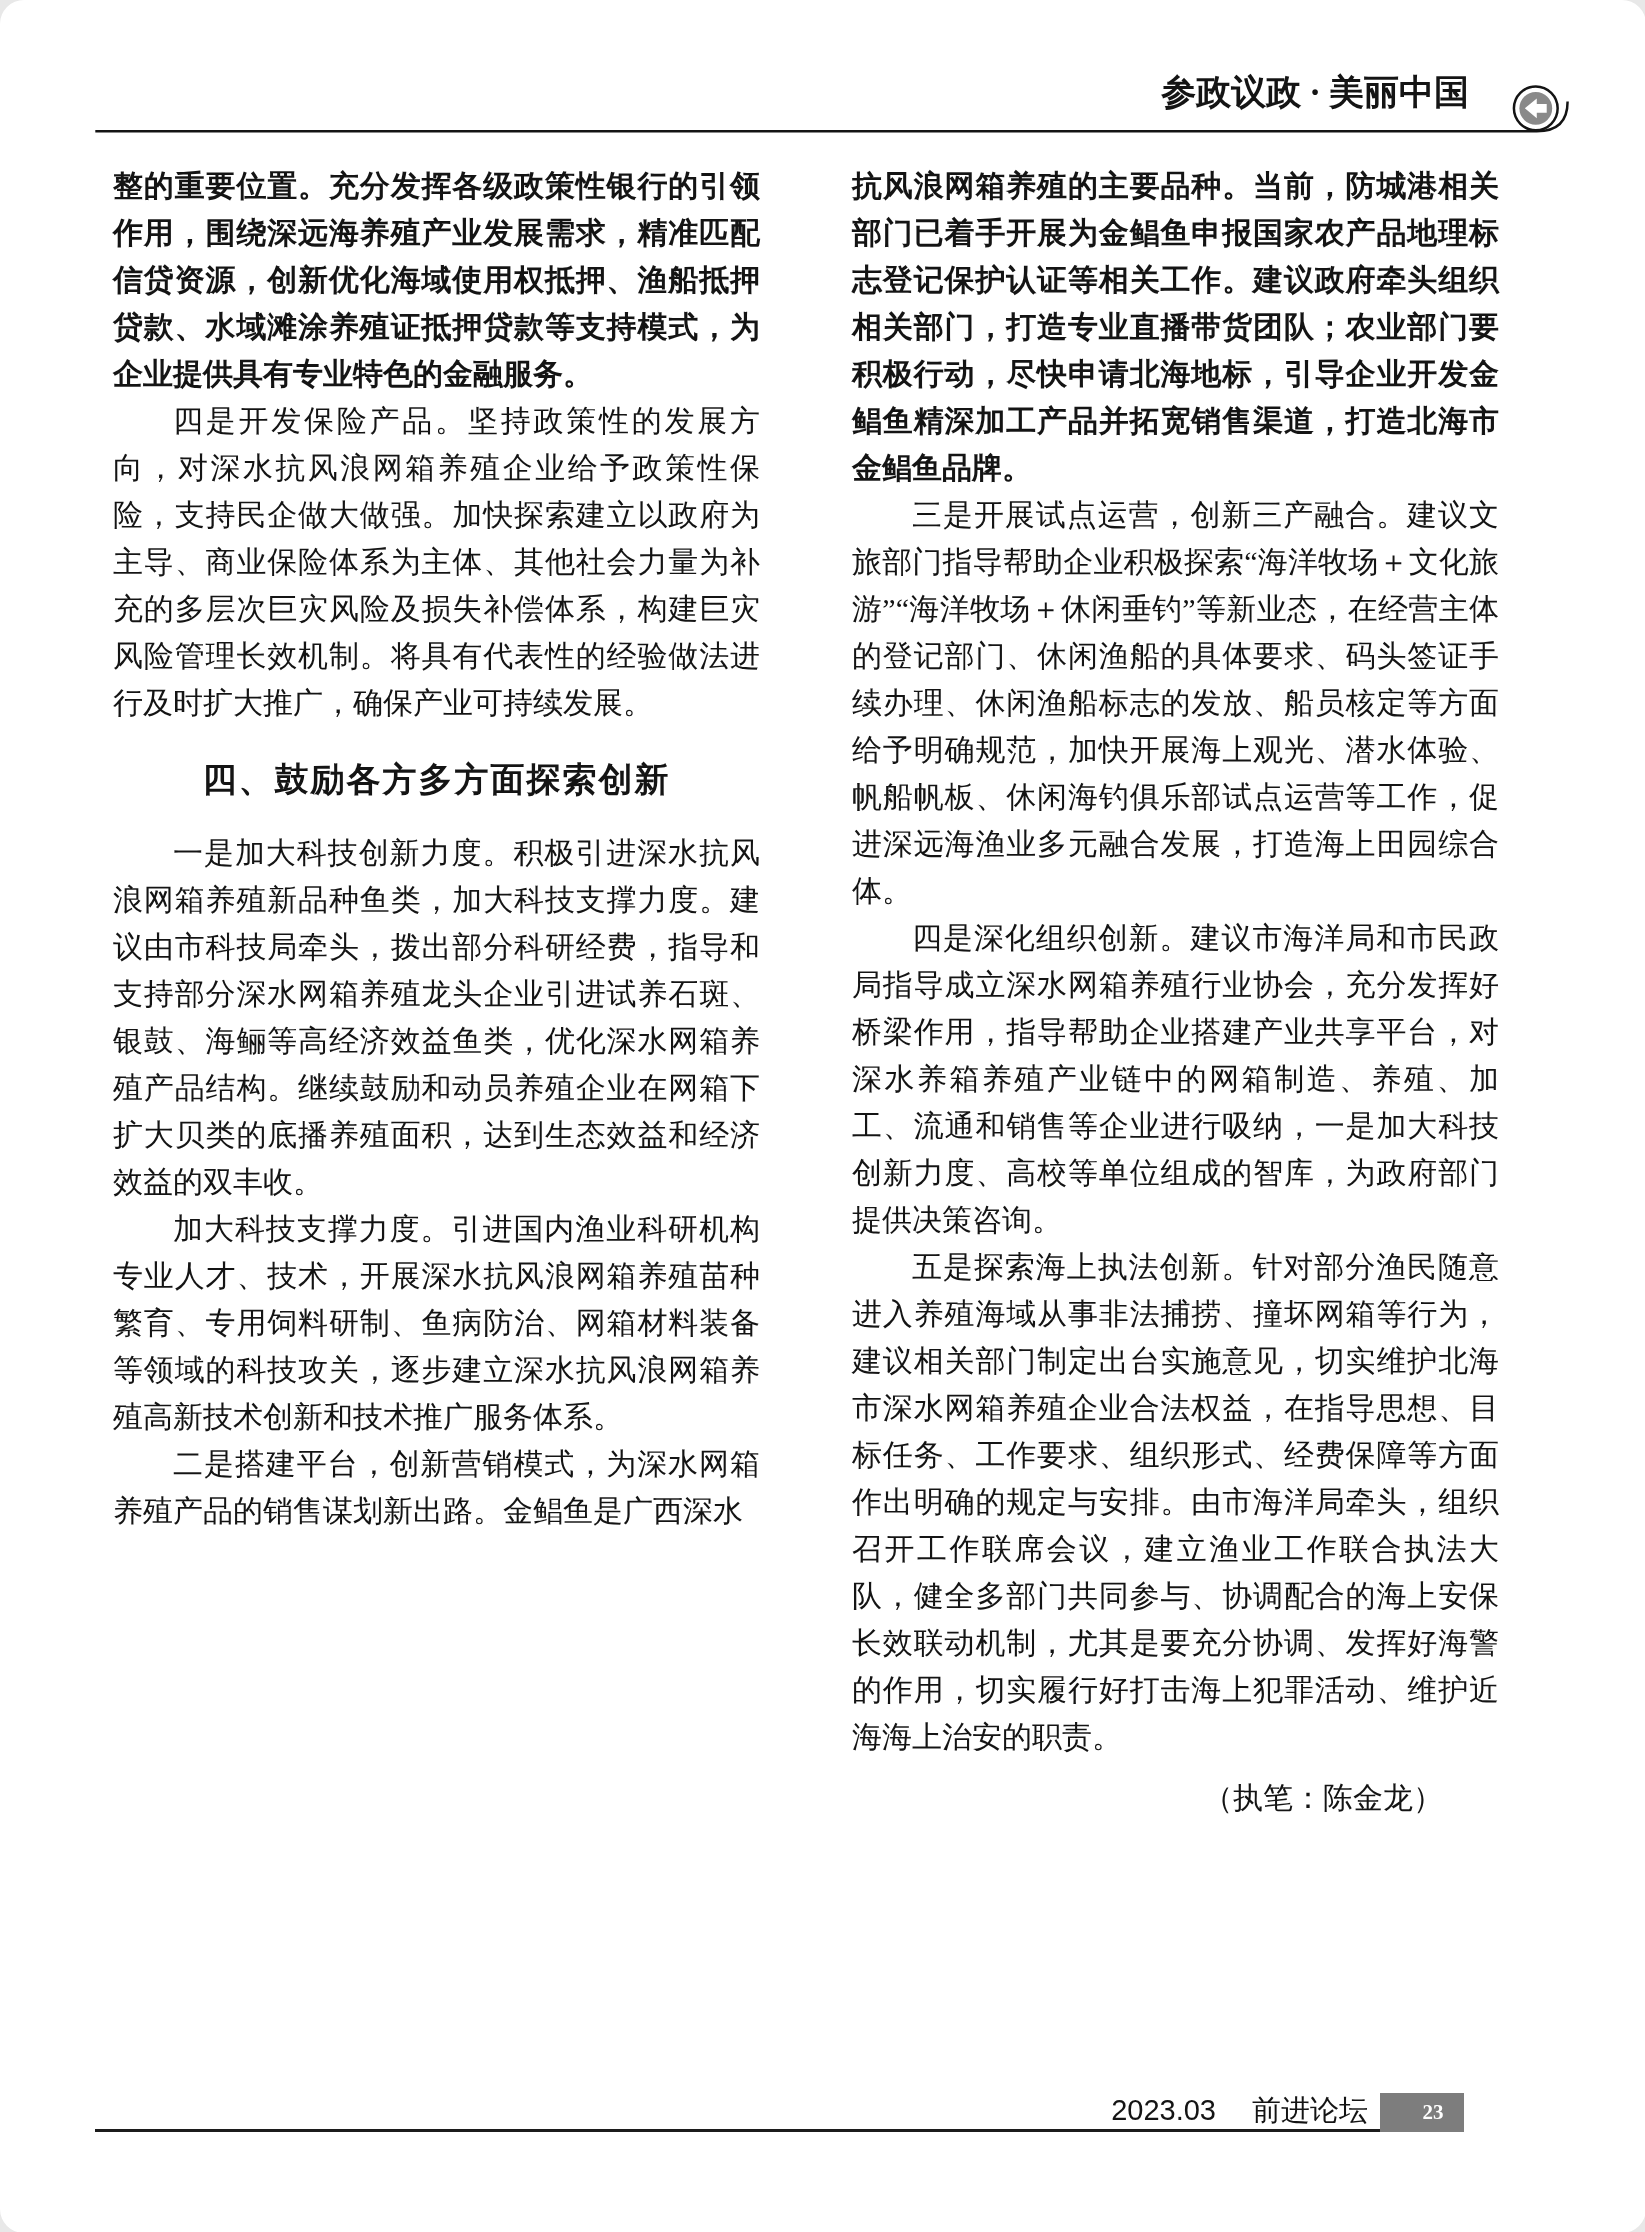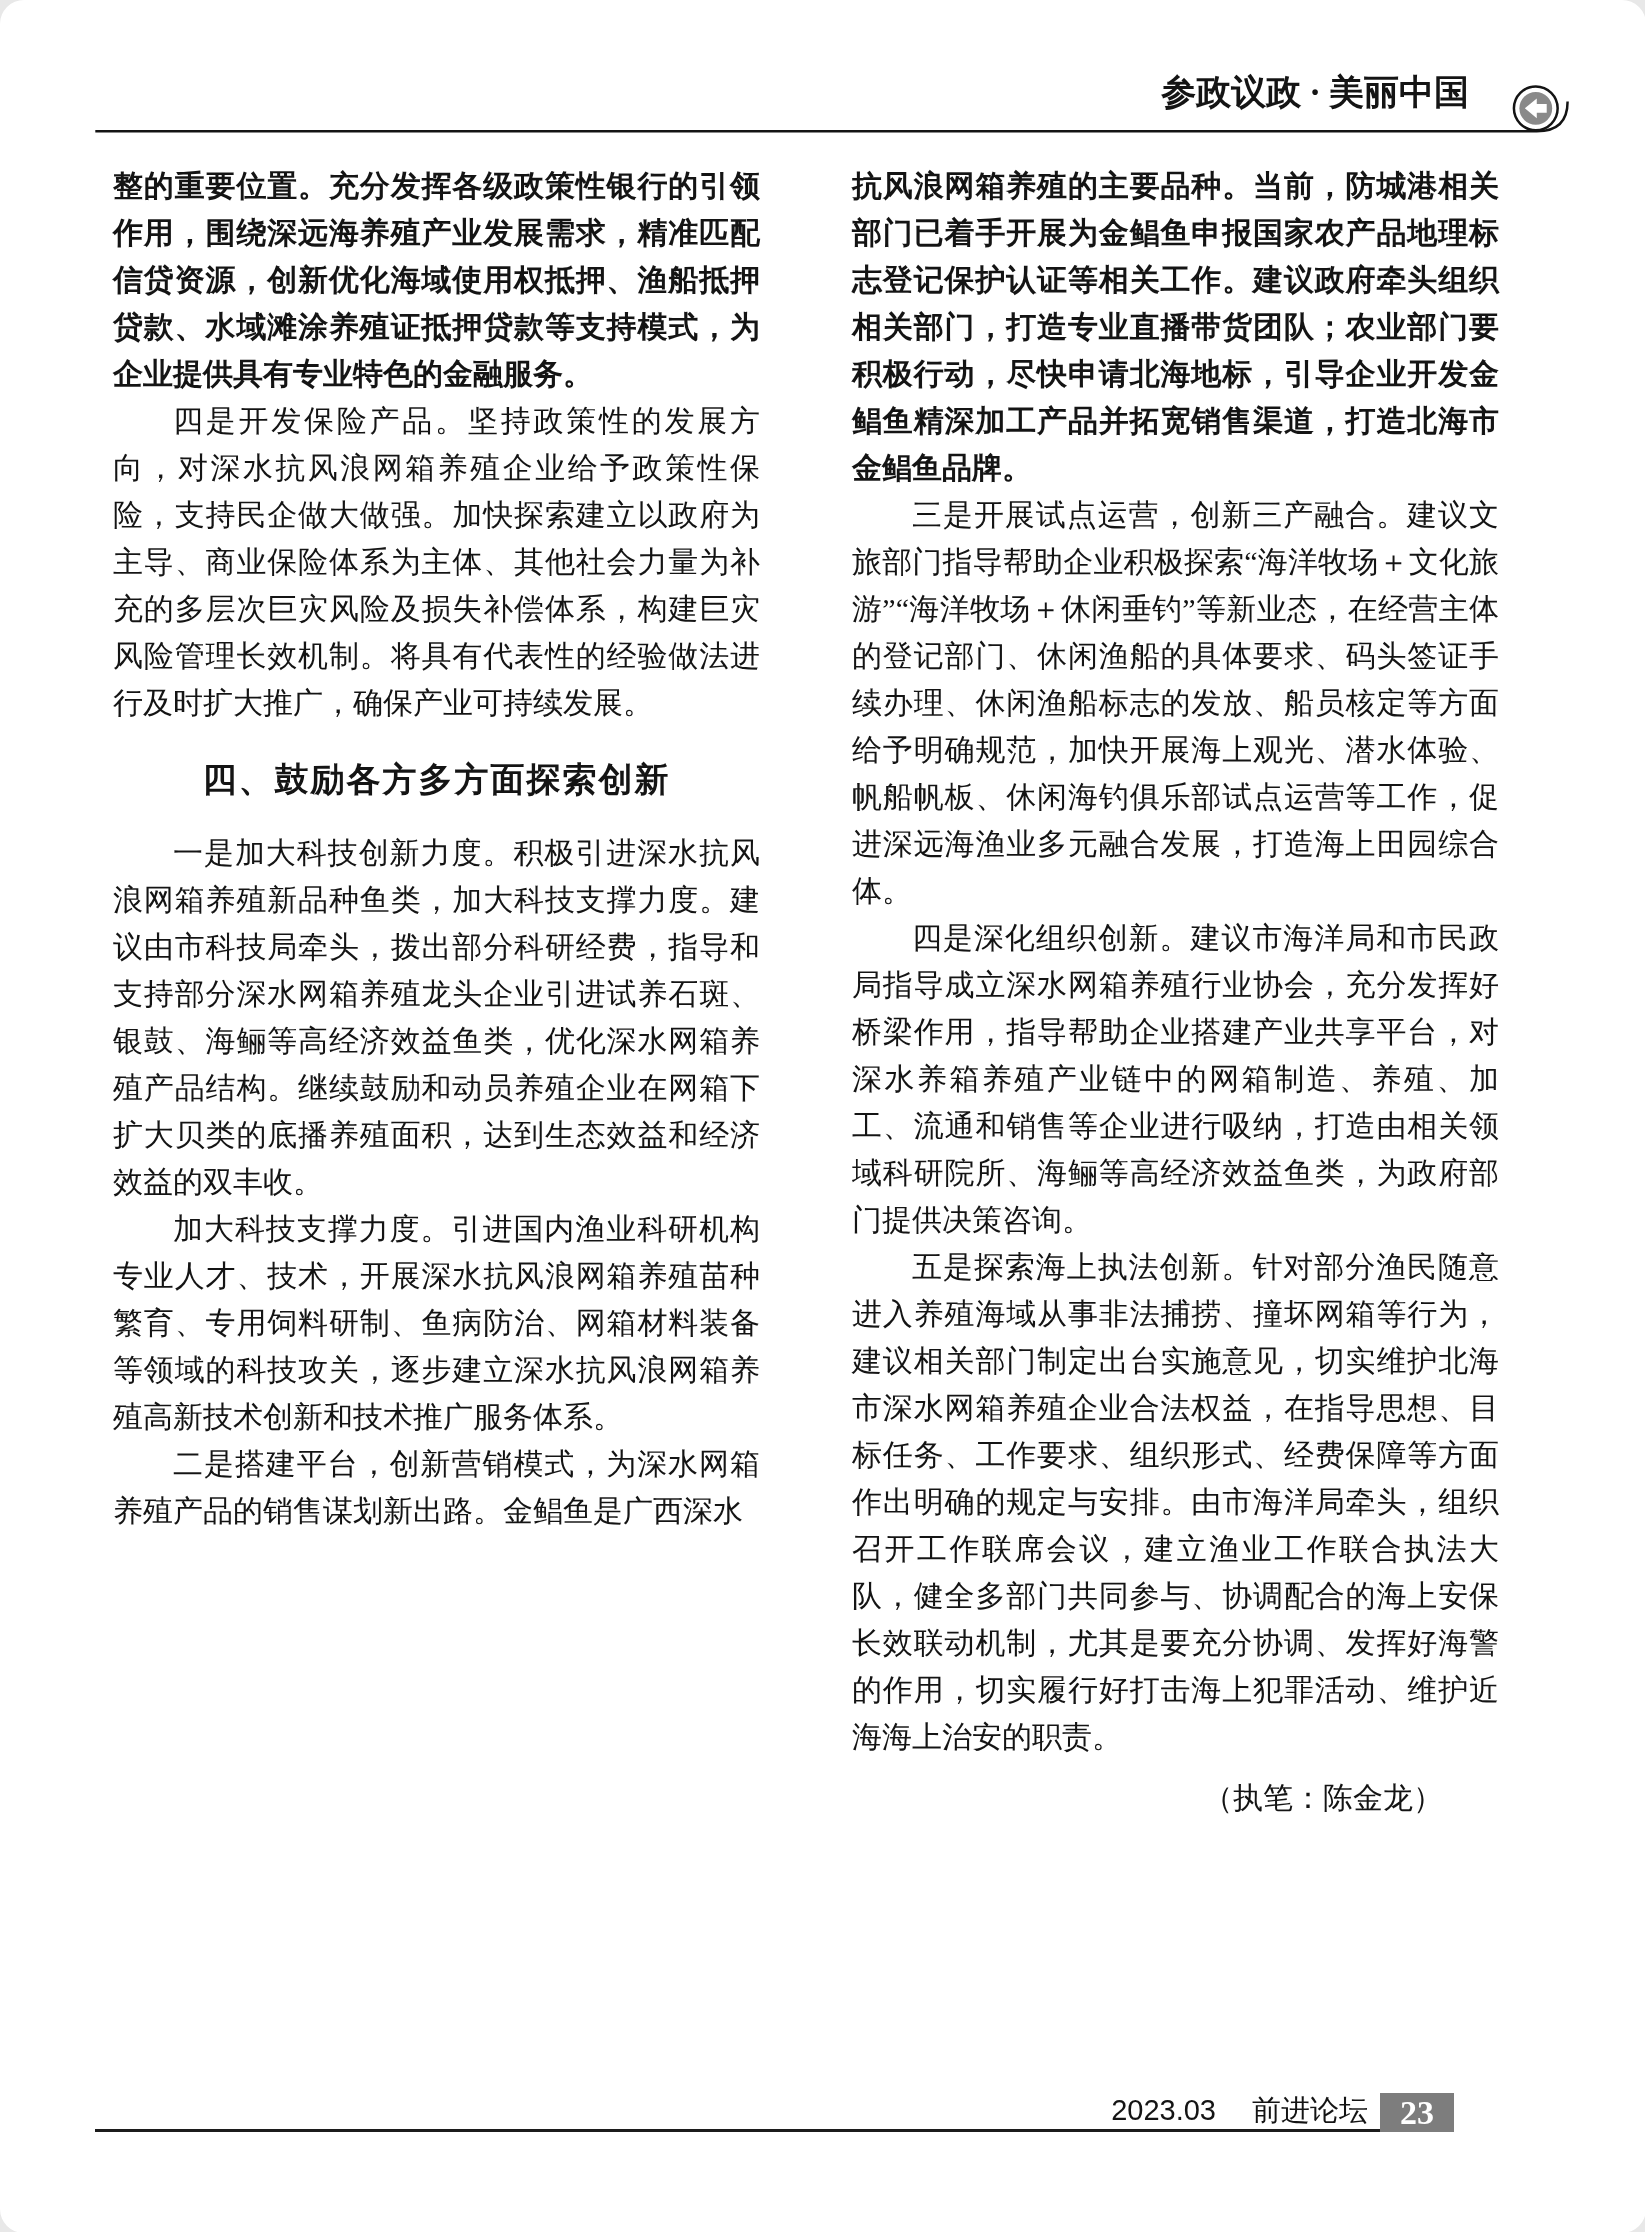--- a/index.html
+++ b/index.html
@@ -52,25 +52,26 @@
     background:#1c1c1c;
   }
   .footer-meta{
     position:absolute;top:2091px;left:995px;width:373px;
     display:flex;justify-content:flex-end;align-items:baseline;gap:36px;
     font-size:29px;line-height:38px;white-space:nowrap;
   }
   .footer-meta .issue{font-family:"Liberation Sans","DejaVu Sans",sans-serif;}
   .footer-meta .journal{font-family:Liberation Serif, serif;}
   .page-box{
-    position:absolute;top:2093px;left:1380px;width:74px;height:39px;
+    position:absolute;top:2093px;left:1380px;width:62px;height:39px;
     background:#7d7d7d;color:#ffffff;
     display:flex;align-items:center;justify-content:center;
-    font-size:34px;font-weight:700;
+    font-size:21px;font-weight:700;
     font-family:"Liberation Serif","DejaVu Serif",serif;
+    padding-left:22px;
   }
 </style>
 </head>
 <body>
 
 <div class="page">
 
   <div class="section-label">
     <span class="script">参政议政</span><span class="dot">·</span><span class="bold">美丽中国</span>
   </div>
@@ -87,21 +88,21 @@
     <p>四是开发保险产品。坚持政策性的发展方向，对深水抗风浪网箱养殖企业给予政策性保险，支持民企做大做强。加快探索建立以政府为主导、商业保险体系为主体、其他社会力量为补充的多层次巨灾风险及损失补偿体系，构建巨灾风险管理长效机制。将具有代表性的经验做法进行及时扩大推广，确保产业可持续发展。</p>
     <h2 class="section-heading">四、鼓励各方多方面探索创新</h2>
     <p>一是加大科技创新力度。积极引进深水抗风浪网箱养殖新品种鱼类，加大科技支撑力度。建议由市科技局牵头，拨出部分科研经费，指导和支持部分深水网箱养殖龙头企业引进试养石斑、银鼓、海鲡等高经济效益鱼类，优化深水网箱养殖产品结构。继续鼓励和动员养殖企业在网箱下扩大贝类的底播养殖面积，达到生态效益和经济效益的双丰收。</p>
     <p>加大科技支撑力度。引进国内渔业科研机构专业人才、技术，开展深水抗风浪网箱养殖苗种繁育、专用饲料研制、鱼病防治、网箱材料装备等领域的科技攻关，逐步建立深水抗风浪网箱养殖高新技术创新和技术推广服务体系。</p>
     <p>二是搭建平台，创新营销模式，为深水网箱养殖产品的销售谋划新出路。金鲳鱼是广西深水</p>
   </section>
 
   <section class="col col-right">
     <p class="noindent">抗风浪网箱养殖的主要品种。当前，防城港相关部门已着手开展为金鲳鱼申报国家农产品地理标志登记保护认证等相关工作。建议政府牵头组织相关部门，打造专业直播带货团队；农业部门要积极行动，尽快申请北海地标，引导企业开发金鲳鱼精深加工产品并拓宽销售渠道，打造北海市金鲳鱼品牌。</p>
     <p>三是开展试点运营，创新三产融合。建议文旅部门指导帮助企业积极探索“海洋牧场＋文化旅游”“海洋牧场＋休闲垂钓”等新业态，在经营主体的登记部门、休闲渔船的具体要求、码头签证手续办理、休闲渔船标志的发放、船员核定等方面给予明确规范，加快开展海上观光、潜水体验、帆船帆板、休闲海钓俱乐部试点运营等工作，促进深远海渔业多元融合发展，打造海上田园综合体。</p>
-    <p>四是深化组织创新。建议市海洋局和市民政局指导成立深水网箱养殖行业协会，充分发挥好桥梁作用，指导帮助企业搭建产业共享平台，对深水养箱养殖产业链中的网箱制造、养殖、加工、流通和销售等企业进行吸纳，打造由相关领域科研院所、海鲡等高经济效益鱼类，为政府部门提供决策咨询。</p>
+    <p>四是深化组织创新。建议市海洋局和市民政局指导成立深水网箱养殖行业协会，充分发挥好桥梁作用，指导帮助企业搭建产业共享平台，对深水养箱养殖产业链中的网箱制造、养殖、加工、流通和销售等企业进行吸纳，一是加大科技创新力度、高校等单位组成的智库，为政府部门提供决策咨询。</p>
     <p>五是探索海上执法创新。针对部分渔民随意进入养殖海域从事非法捕捞、撞坏网箱等行为，建议相关部门制定出台实施意见，切实维护北海市深水网箱养殖企业合法权益，在指导思想、目标任务、工作要求、组织形式、经费保障等方面作出明确的规定与安排。由市海洋局牵头，组织召开工作联席会议，建立渔业工作联合执法大队，健全多部门共同参与、协调配合的海上安保长效联动机制，尤其是要充分协调、发挥好海警的作用，切实履行好打击海上犯罪活动、维护近海海上治安的职责。</p>
     <div class="byline">（执笔：陈金龙）</div>
   </section>
 
 
   <div class="footer-rule"></div>
   <div class="footer-meta">
     <span class="issue">2023.03</span>
     <span class="journal">前进论坛</span>
   </div>

